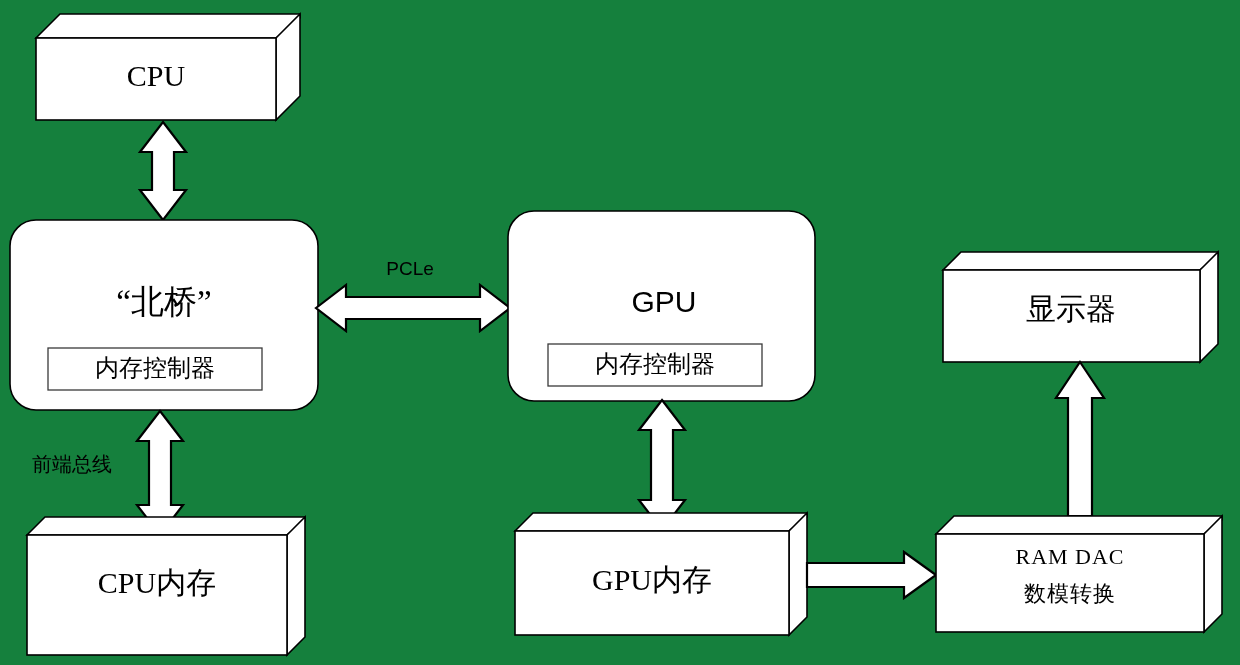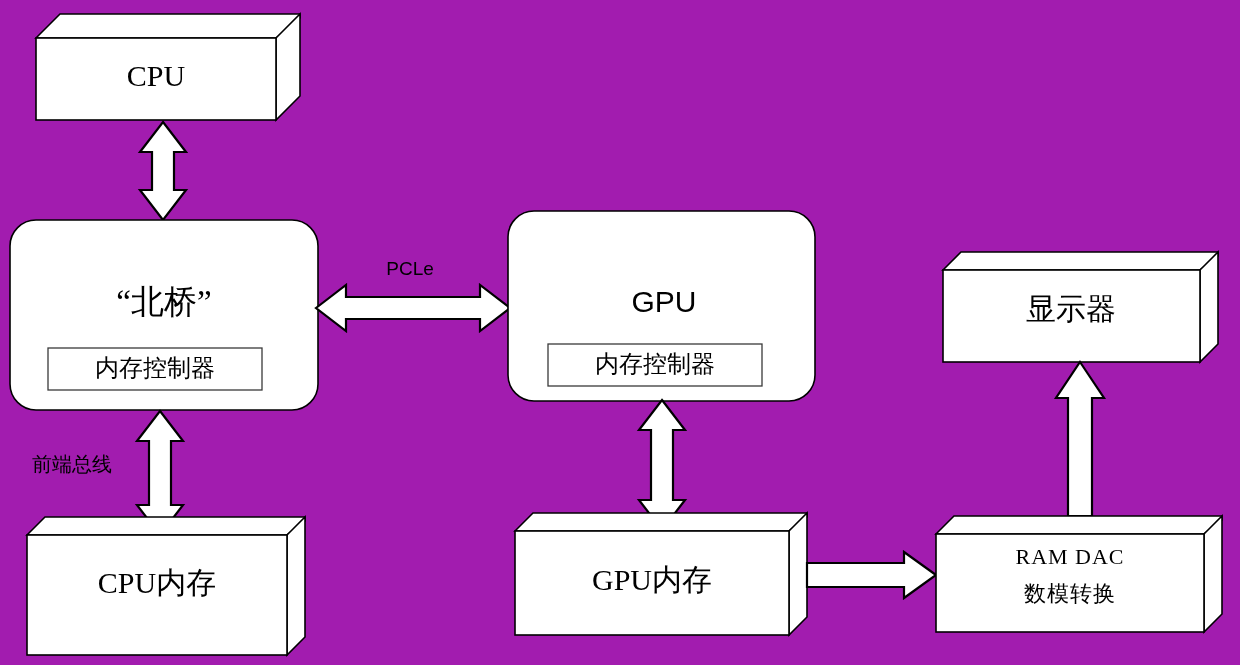--- a/index.html
+++ b/index.html
@@ -7,21 +7,21 @@
     padding: 0;
     background: #ffffff;
   }
   body {
     font-family: "Liberation Sans", sans-serif;
   }
   #diagram-root {
     position: relative;
     width: 1240px;
     height: 665px;
-    background: #a21caf;
+    background: #15803d;
     overflow: hidden;
   }
   svg.diagram {
     display: block;
     width: 1240px;
     height: 665px;
   }
   .shape-stroke {
     fill: #ffffff;
     stroke: #000000;

